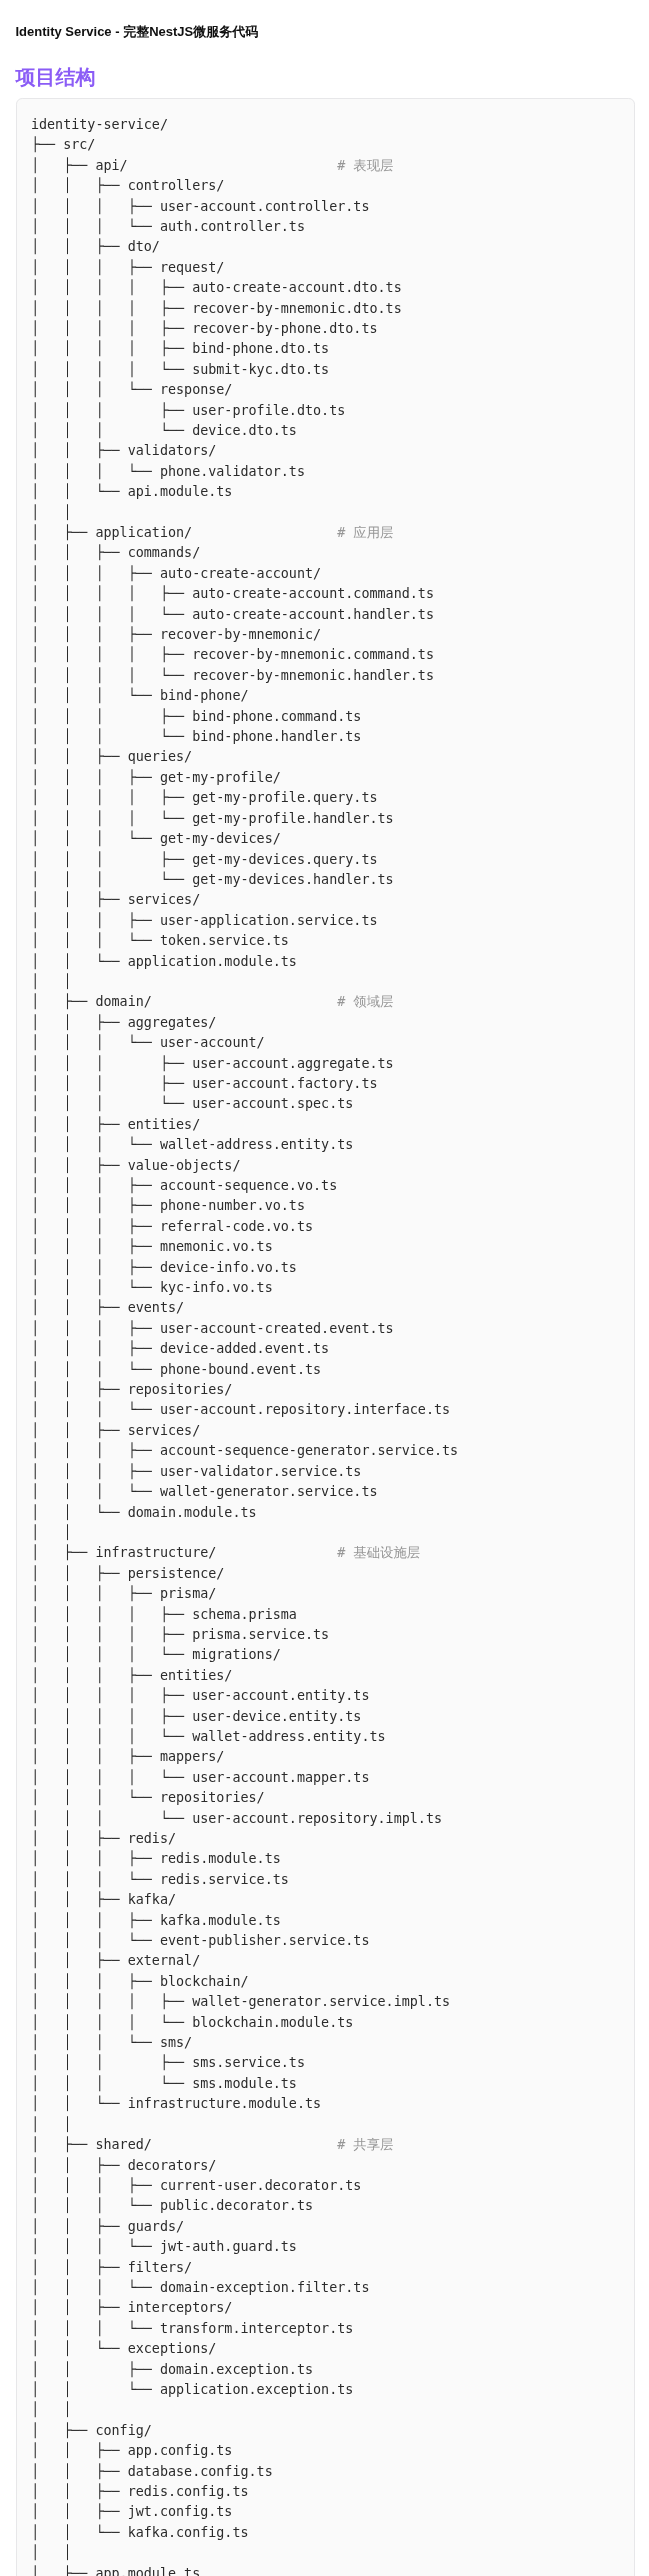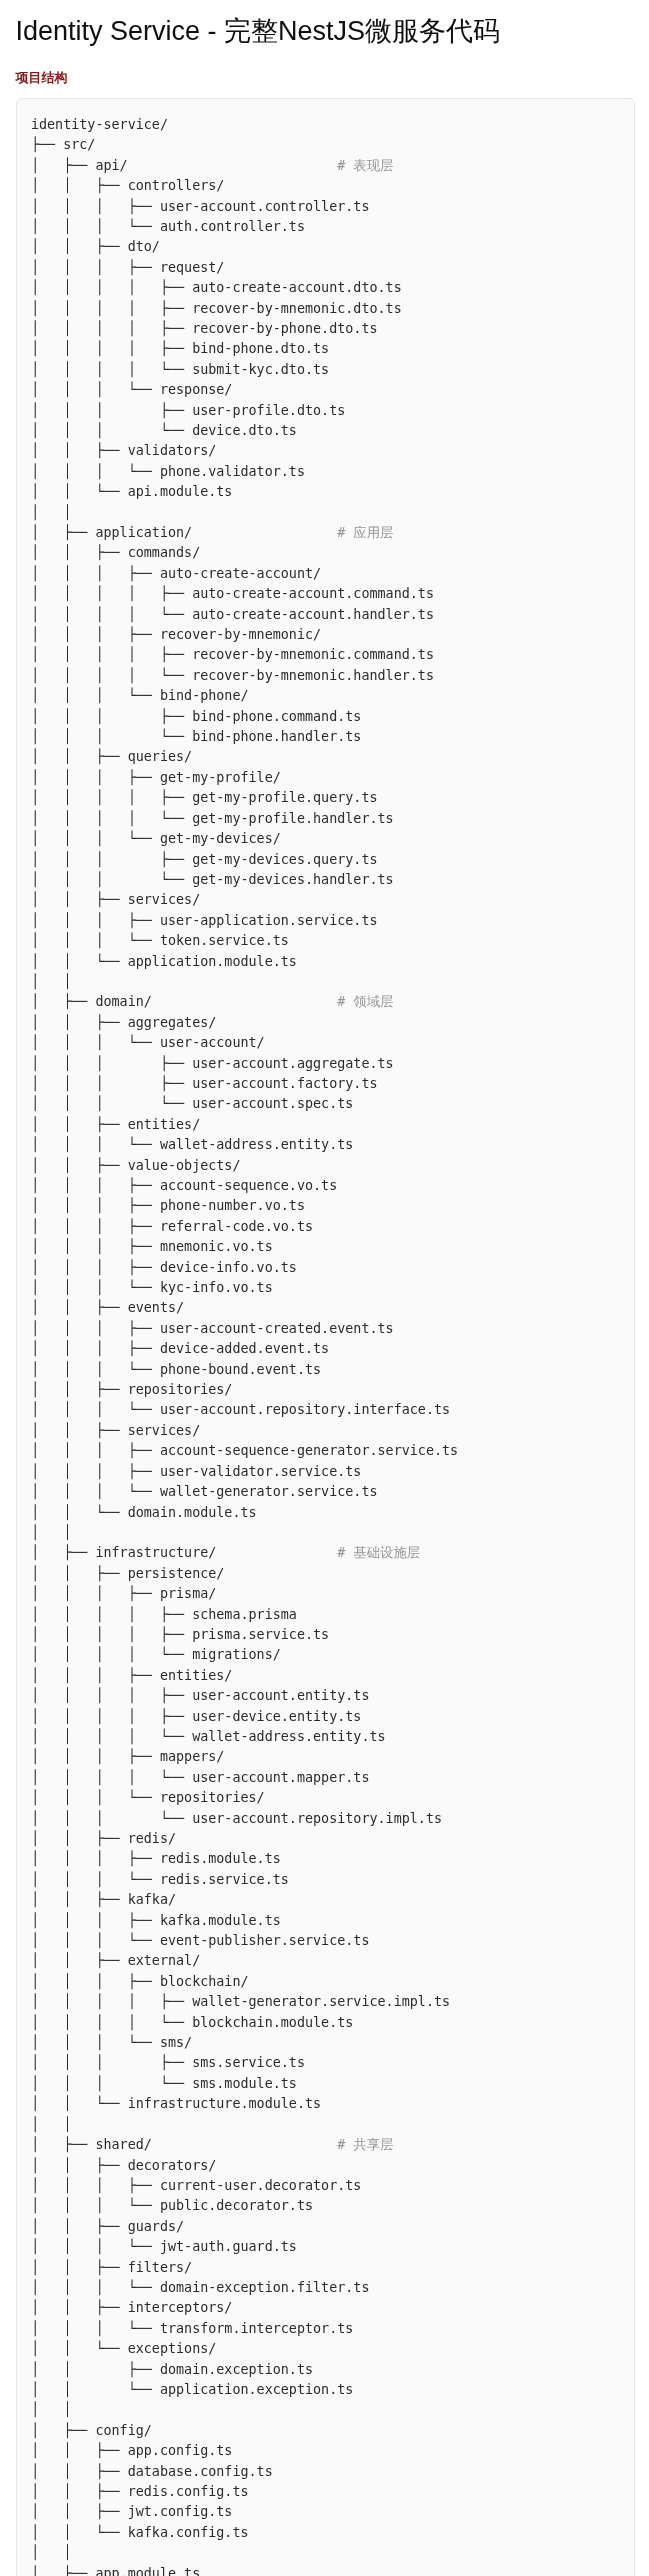--- a/index.html
+++ b/index.html
@@ -5,31 +5,31 @@
   * { margin: 0; padding: 0; box-sizing: border-box; }
   html, body { background: #ffffff; }
   body {
     width: 649px;
     min-height: 3043px;
     font-family: "Liberation Sans", "DejaVu Sans", sans-serif;
     color: var(--text, #1f1f1f);
   }
   .page { padding: 18.5px 14.4px 18.5px 15.5px; }
   .page-title {
-    font-size: 27px;
+    font-size: 13px;
     line-height: 25px;
-    font-weight: 400;
+    font-weight: 700;
     color: #0f0f0f;
     margin-bottom: 25px;
   }
   .section-heading {
-    font-size: 13px;
+    font-size: 20px;
     line-height: 17.5px;
     font-weight: 700;
-    color: #7f1d1d;
+    color: #8b5cf6;
     margin-bottom: 12.4px;
     margin-top: 12px;
   }
   .code-block {
     background: var(--code-background, #fafafa);
     border: 1px solid var(--code-border, #e7e7e9);
     border-radius: 6.2px;
     padding: 15.5px 14.4px;
     overflow: hidden;
   }

